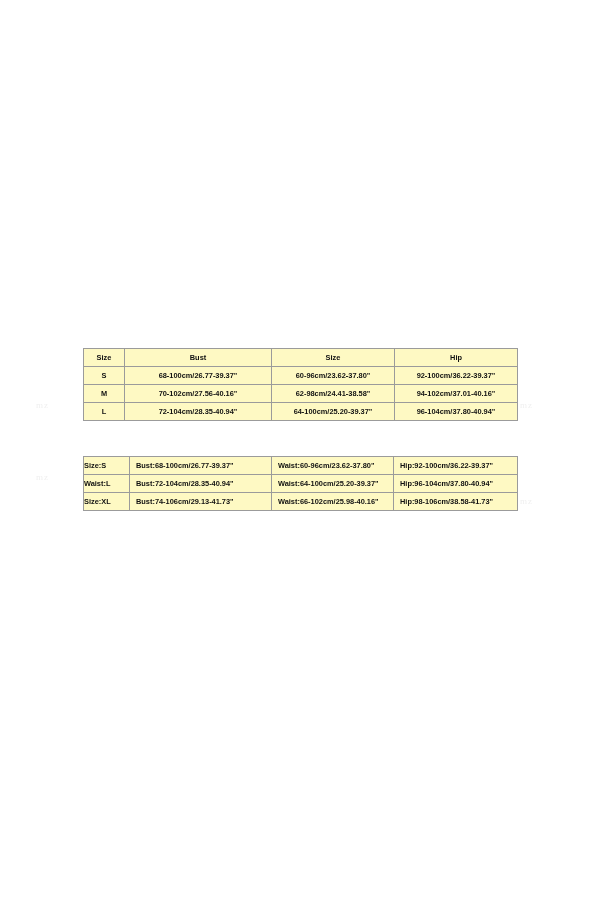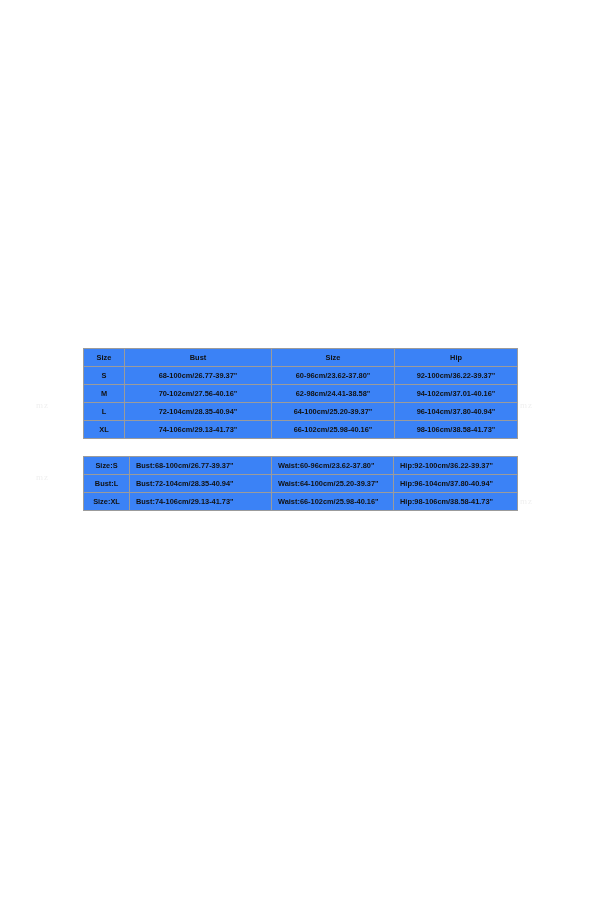--- a/index.html
+++ b/index.html
@@ -45,21 +45,21 @@
   }
 
   #size-list-table {
     top: 456px;
   }
 
   table.grid {
     border-collapse: collapse;
     width: 434px;
     table-layout: fixed;
-    background: #3b82f6;
+    background: #fef9c3;
   }
 
   table.grid td,
   table.grid th {
     border: 1px solid #9b9b9b;
     font-size: 7.4px;
     color: #111111;
     text-align: center;
     padding: 0;
     height: 17px;
@@ -84,21 +84,20 @@
   #list-table col.l-bust { width: 142px; }
   #list-table col.l-waist { width: 122px; }
   #list-table col.l-hip { width: 124px; }
 
   #list-table td {
     text-align: left;
     padding-left: 6px;
   }
 
   #list-table td.size-cell {
-    text-align: center;
     padding-left: 0;
   }
 </style>
 </head>
 <body>
 
 <div class="page">
 
   <span class="watermark" style="left:36px; top:400px;">mz</span>
   <span class="watermark" style="left:36px; top:472px;">mz</span>
@@ -133,47 +132,41 @@
           <td>70-102cm/27.56-40.16"</td>
           <td>62-98cm/24.41-38.58"</td>
           <td>94-102cm/37.01-40.16"</td>
         </tr>
         <tr>
           <td>L</td>
           <td>72-104cm/28.35-40.94"</td>
           <td>64-100cm/25.20-39.37"</td>
           <td>96-104cm/37.80-40.94"</td>
         </tr>
-        <tr>
-          <td>XL</td>
-          <td>74-106cm/29.13-41.73"</td>
-          <td>66-102cm/25.98-40.16"</td>
-          <td>98-106cm/38.58-41.73"</td>
-        </tr>
       </tbody>
     </table>
   </div>
 
   <div class="table-block" id="size-list-table">
     <table class="grid" id="list-table">
       <colgroup>
         <col class="l-size">
           <col class="l-bust">
           <col class="l-waist">
           <col class="l-hip">
       </colgroup>
       <tbody>
         <tr>
           <td class="size-cell">Size:S</td>
           <td>Bust:68-100cm/26.77-39.37"</td>
           <td>Waist:60-96cm/23.62-37.80"</td>
           <td>Hip:92-100cm/36.22-39.37"</td>
         </tr>
         <tr>
-          <td class="size-cell">Bust:L</td>
+          <td class="size-cell">Waist:L</td>
           <td>Bust:72-104cm/28.35-40.94"</td>
           <td>Waist:64-100cm/25.20-39.37"</td>
           <td>Hip:96-104cm/37.80-40.94"</td>
         </tr>
         <tr>
           <td class="size-cell">Size:XL</td>
           <td>Bust:74-106cm/29.13-41.73"</td>
           <td>Waist:66-102cm/25.98-40.16"</td>
           <td>Hip:98-106cm/38.58-41.73"</td>
         </tr>

